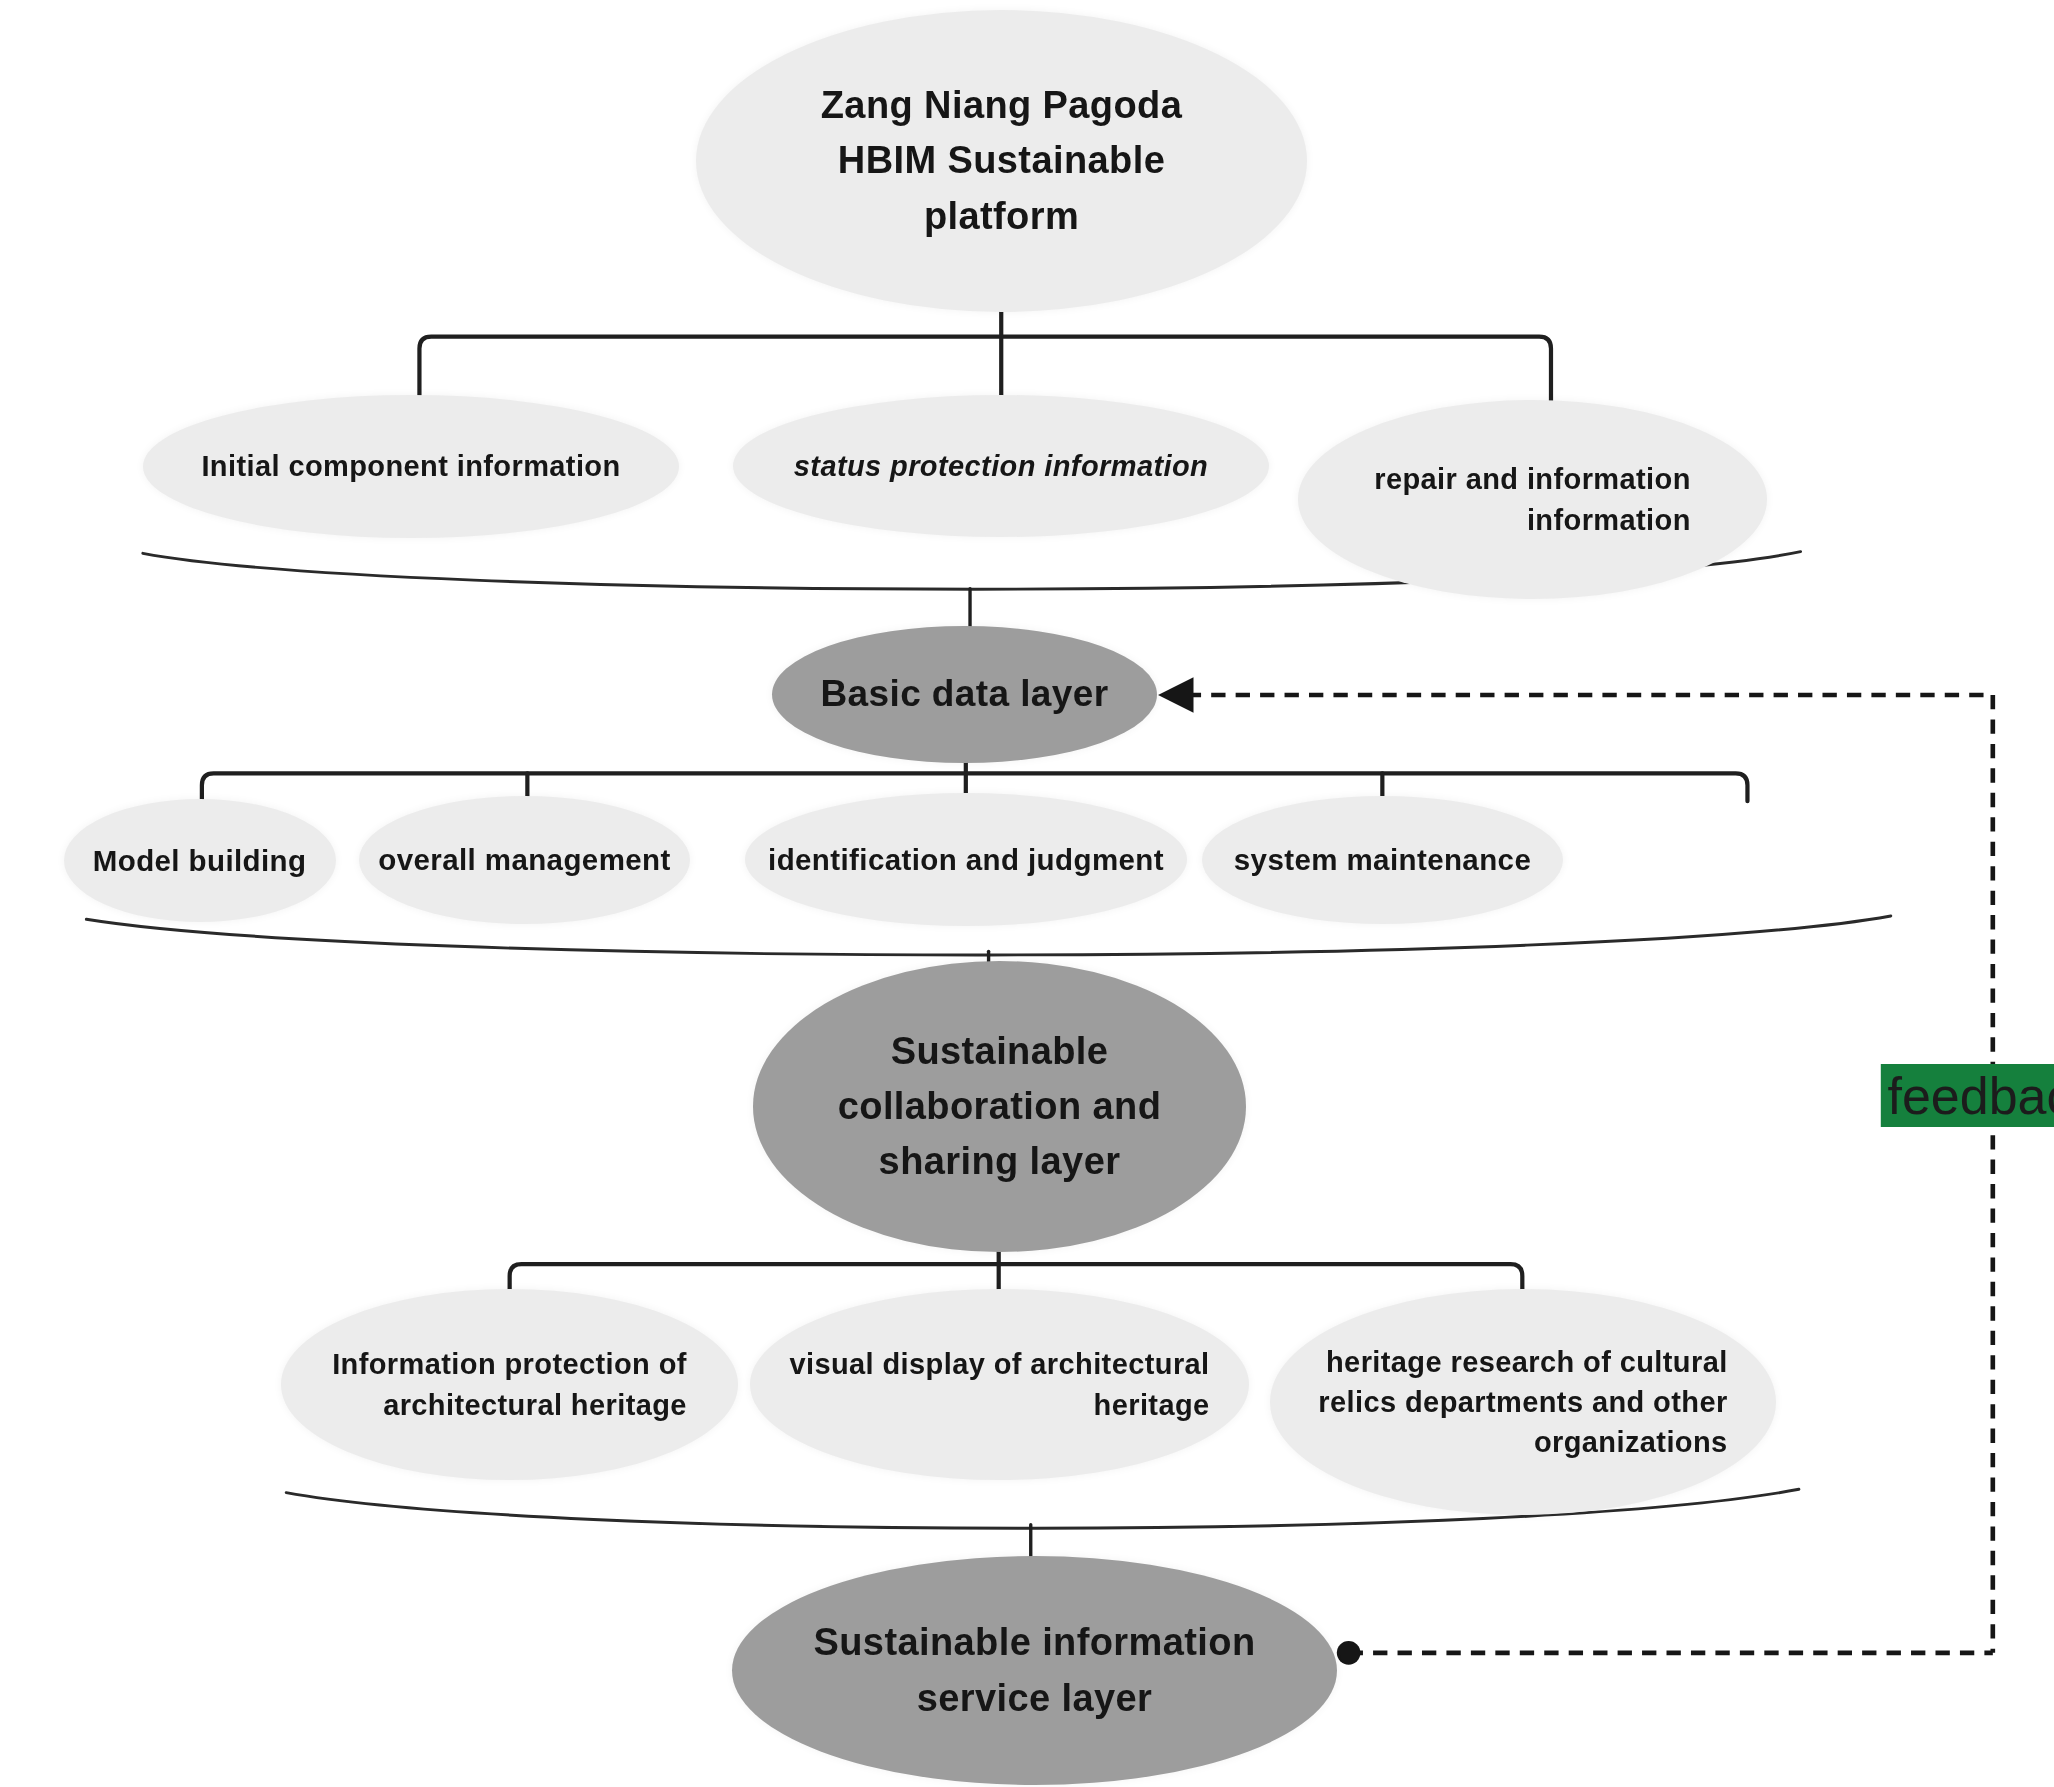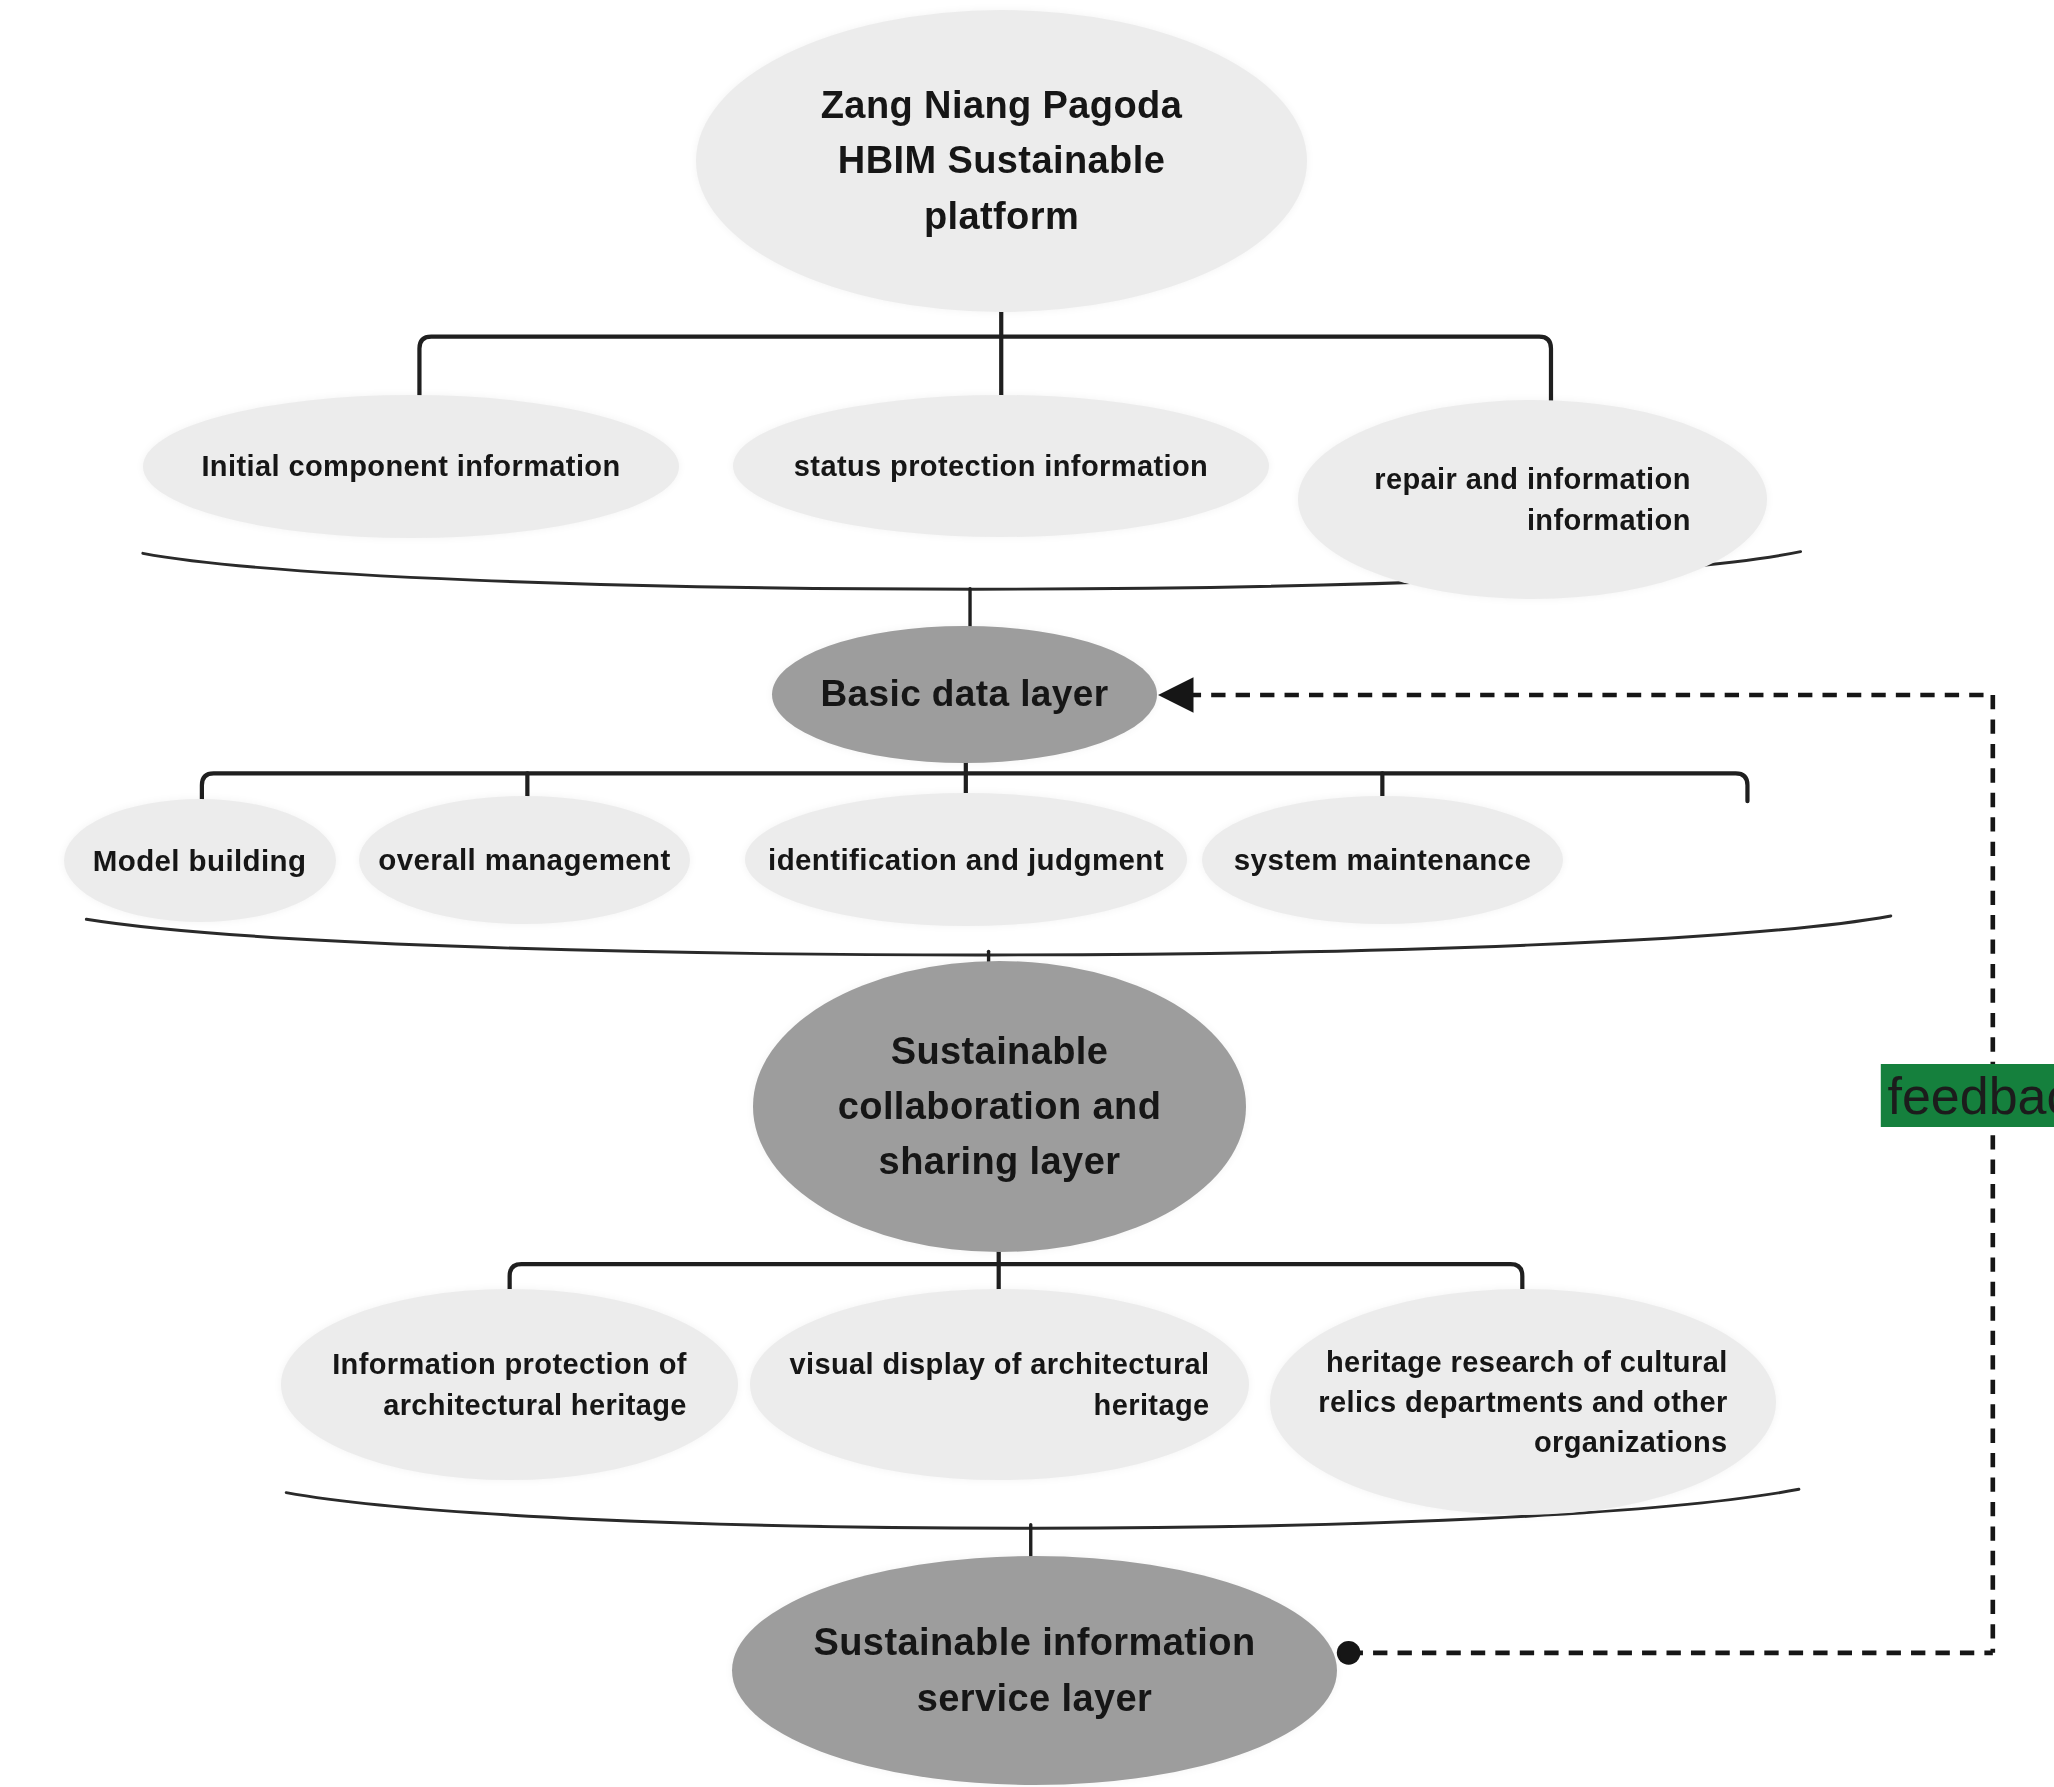--- a/index.html
+++ b/index.html
@@ -86,21 +86,21 @@
 
   <div class="node light" style="left:656px; top:10px; width:611px; height:302px;">
     <span class="node-label fz-xl">Zang Niang Pagoda
 HBIM Sustainable
 platform</span>
   </div>
 
   <div class="node light" style="left:103px; top:395px; width:536px; height:143px;">
     <span class="node-label fz-sm">Initial component information</span>
   </div>
-  <div class="node light" style="left:693px; top:395px; width:536px; height:142px;">
+  <div class="node light" style="left:693px; top:395px; width:536px; height:142px;font-style:italic;">
     <span class="node-label fz-sm">status protection information</span>
   </div>
   <div class="node light" style="left:1258px; top:400px; width:469px; height:199px;">
     <span class="node-label fz-sm">repair and information
 information</span>
   </div>
 
   <div class="node light" style="left:23.6px; top:799px; width:272px; height:123px;">
     <span class="node-label fz-row">Model building</span>
   </div>

